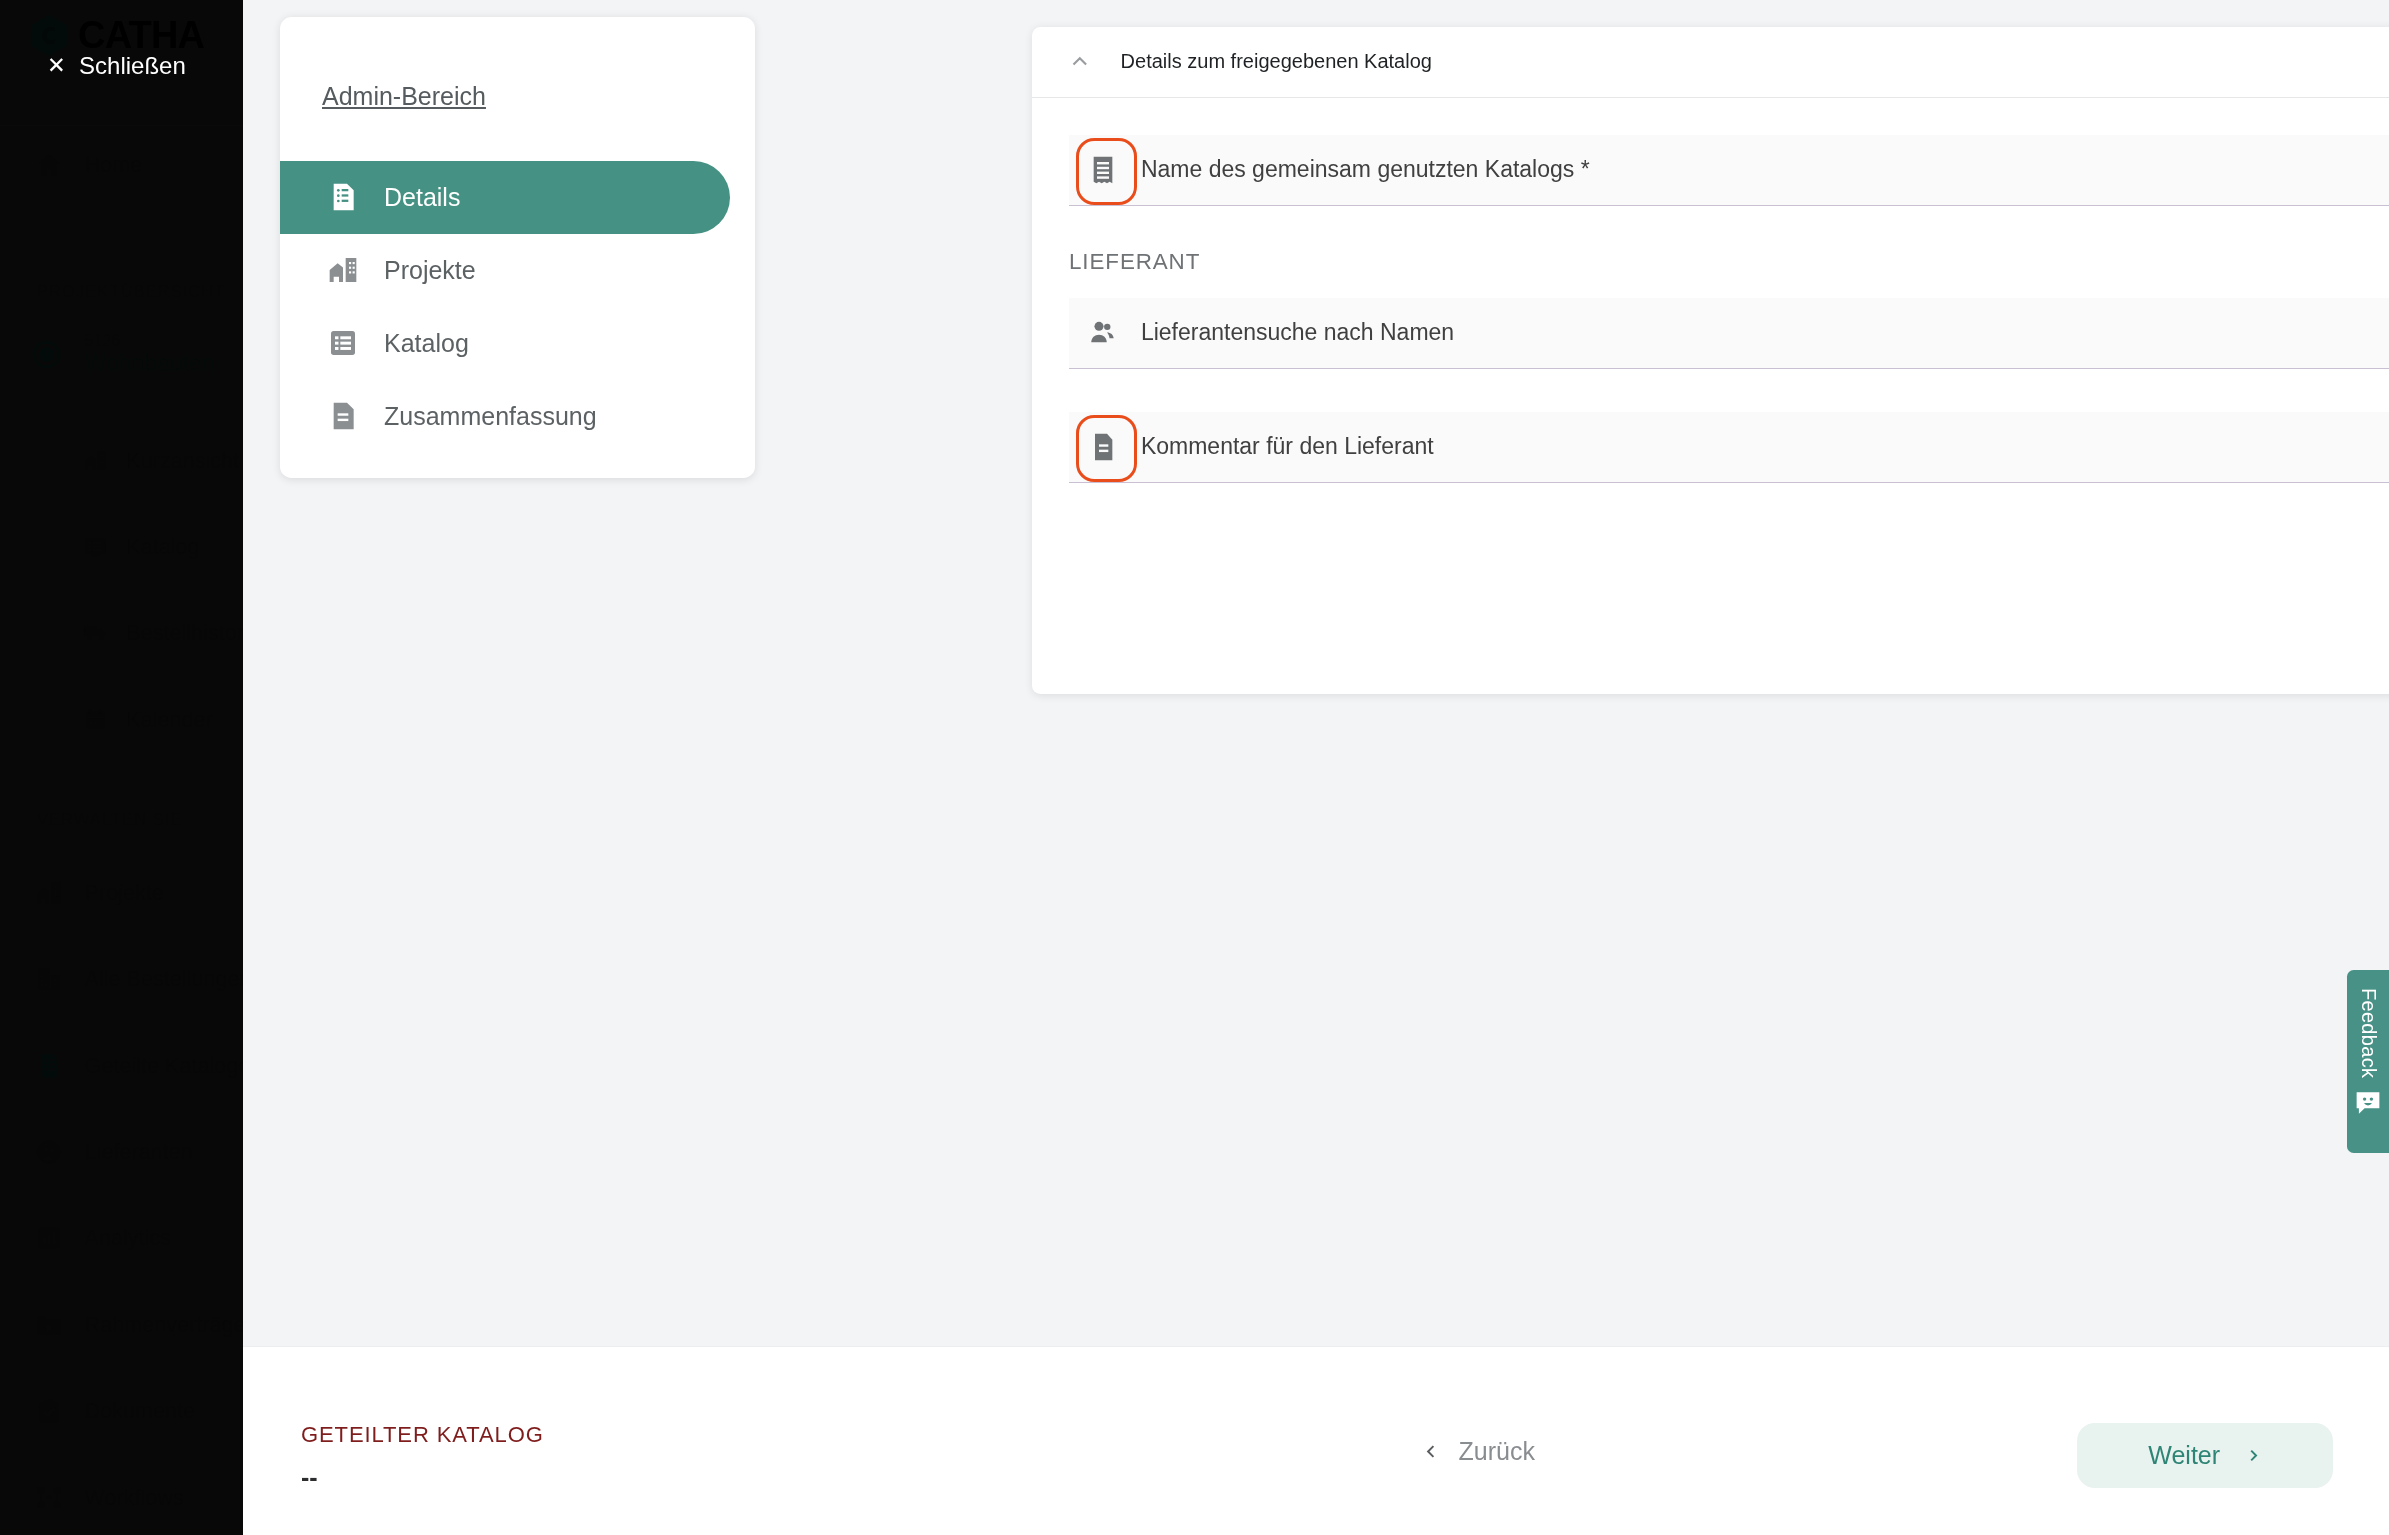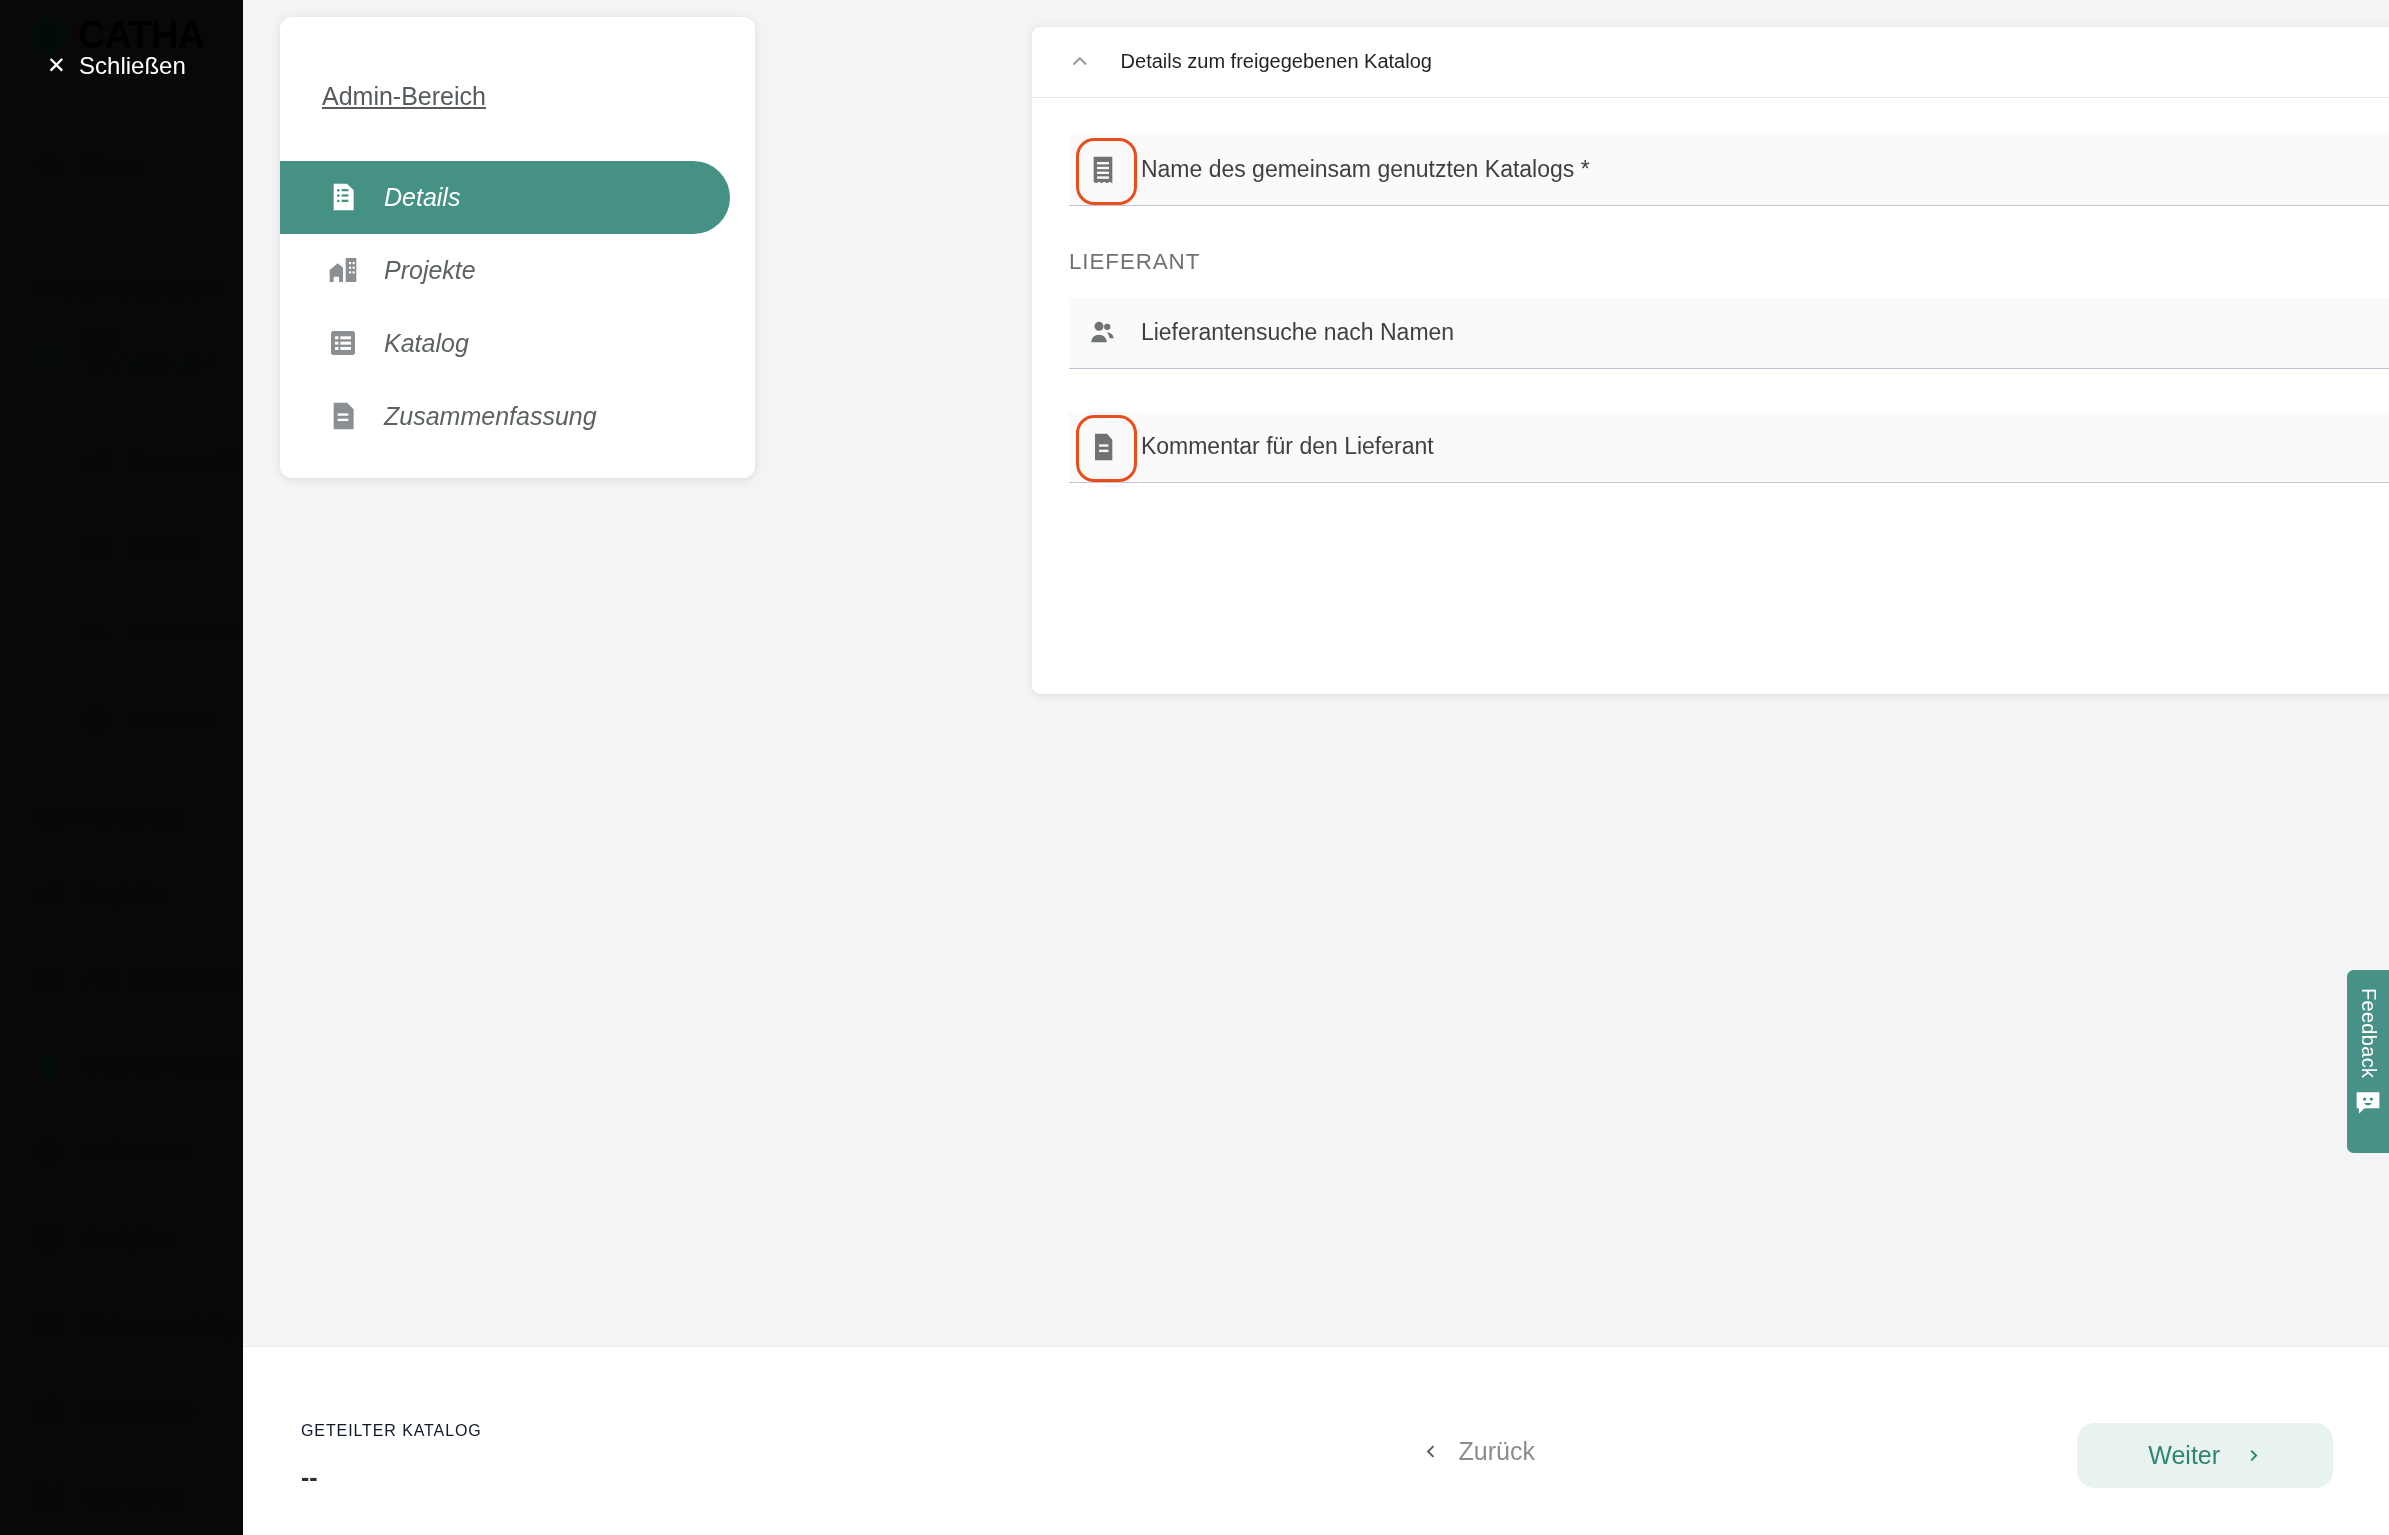--- a/index.html
+++ b/index.html
@@ -70,21 +70,21 @@
     position: absolute; left: 37px; top: 16.6px;
     width: 475px; height: 461px;
     background: #ffffff; border-radius: 11.6px;
     box-shadow: 0 1.7px 8.3px rgba(0,0,0,0.10);
     overflow: hidden;
   }
   .admin-title {
     position: absolute; left: 42px; top: 65px;
     font-size: 25px; color: #555b5e; text-decoration: underline;
   }
-  .admin-list { position: absolute; left: 0; top: 144px; width: 475px; font-style: italic; }
+  .admin-list { position: absolute; left: 0; top: 144px; width: 475px; }
   .admin-item {
     display: flex; align-items: center; height: 73px;
     padding-left: 47px; gap: 25px;
     color: #5c6164; font-size: 25px;
   }
   .admin-item .ico { width: 32px; height: 32px; flex: none; display:block; color:#8b8f92; }
   .admin-item.active {
     background: #459183; color: #ffffff;
     border-top-right-radius: 37px; border-bottom-right-radius: 37px;
     width: 450px;
@@ -141,21 +141,21 @@
 
   
   .footer {
     position: absolute; left: 243px; top: 1346px;
     width: 2146px; height: 189px;
     background: #ffffff;
     border-top: 0.8px solid #eceef0;
   }
   .foot-label {
     position: absolute; left: 58px; top: 75px;
-    font-size: 16px; letter-spacing: 0.9px; color: #0f172a;
+    font-size: 22px; letter-spacing: 0.9px; color: #7f1d1d;
   }
   .foot-value {
     position: absolute; left: 58px; top: 116px;
     font-size: 25px; font-weight: 700; color: #2b2d2f;
   }
   .btn-back {
     position: absolute; right: 854px; top: 90px;
     display: flex; align-items: center; gap: 18px;
     font-size: 25px; color: #8a8d90;
   }

